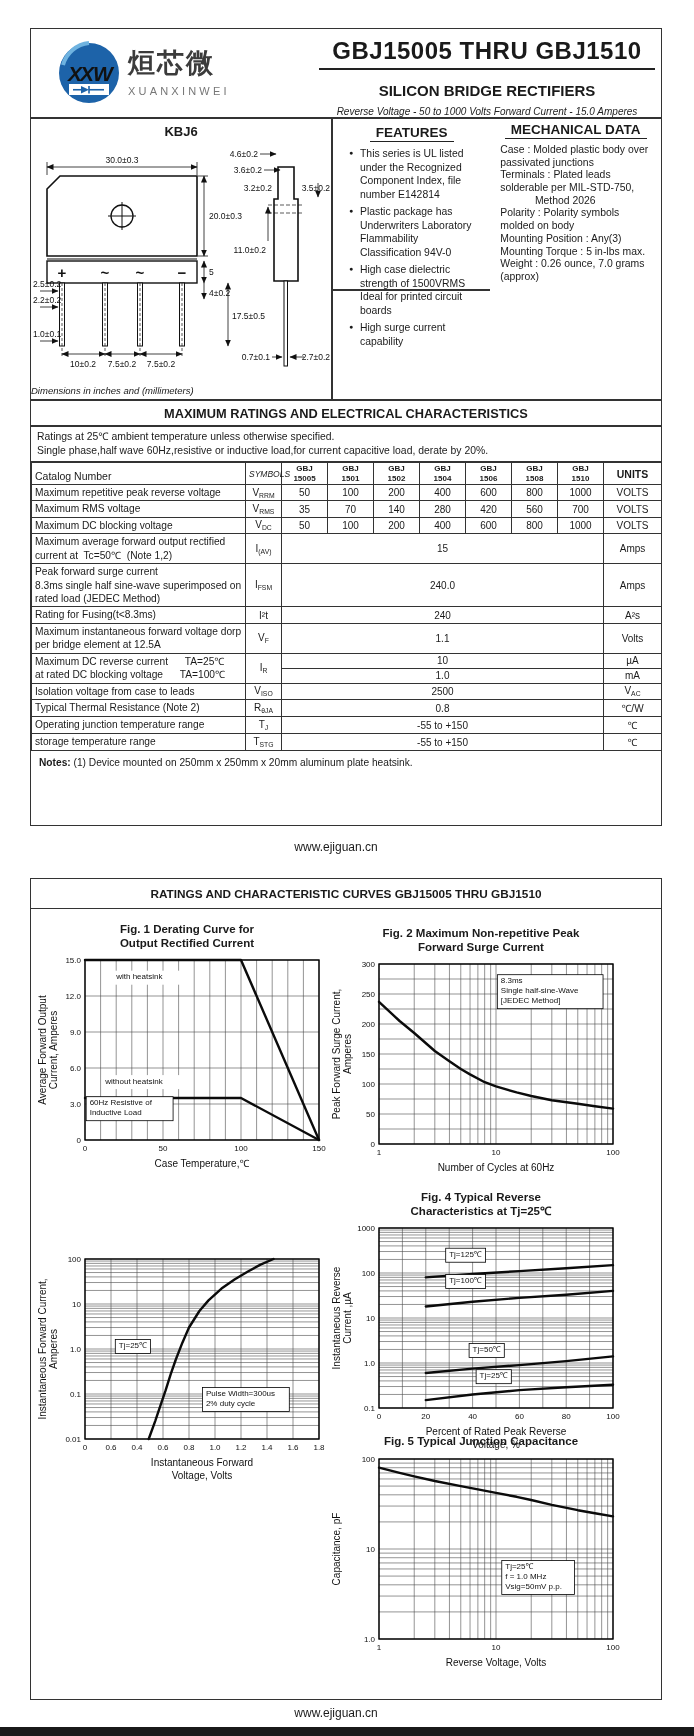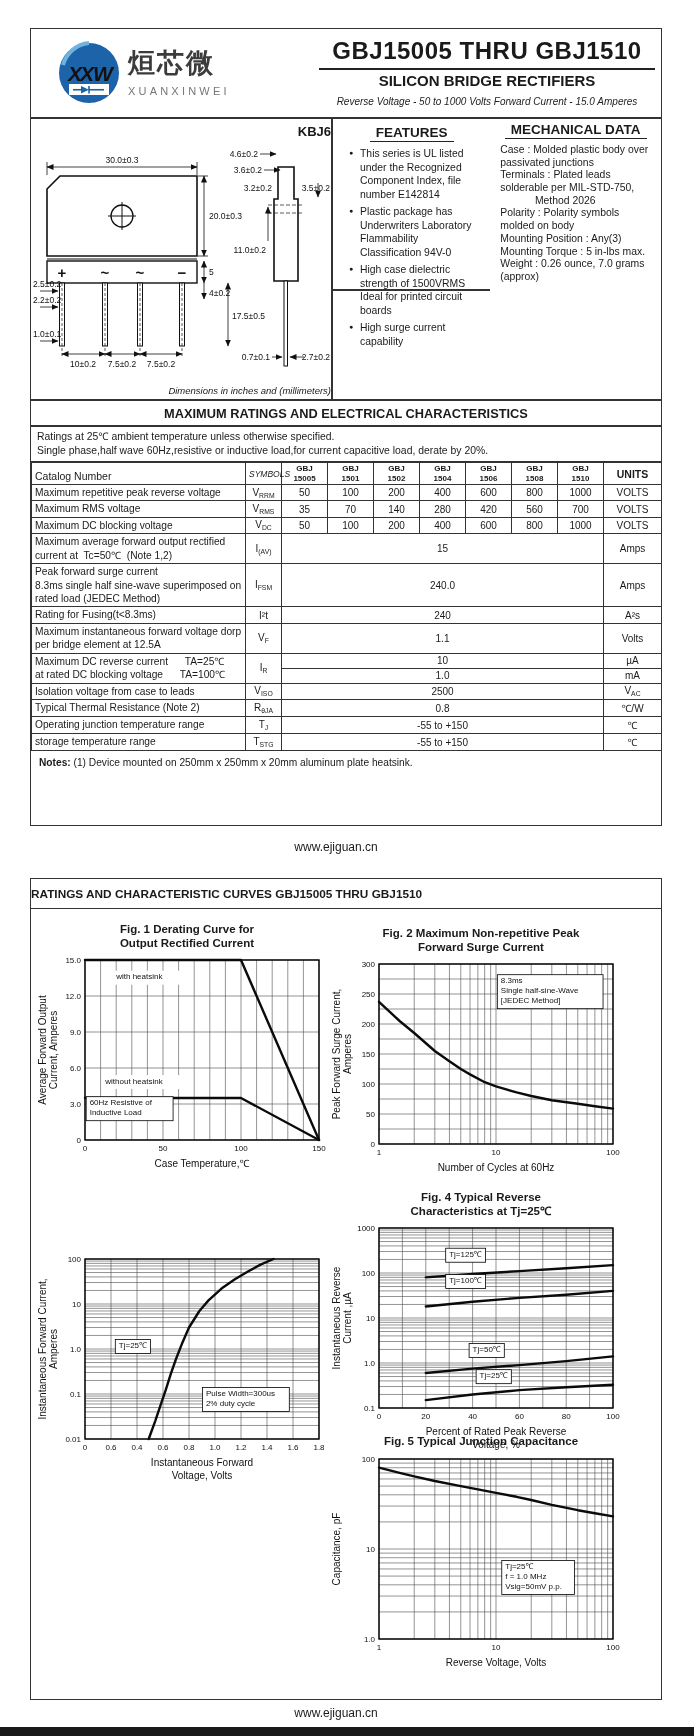--- a/index.html
+++ b/index.html
@@ -5,26 +5,26 @@
   *{box-sizing:border-box;margin:0;padding:0}
   body{width:694px;height:1736px;background:#fff;font-family:"Liberation Sans",sans-serif;color:#1a1a1a;position:relative;overflow:hidden}
   .page1{position:absolute;left:30px;top:28px;width:632px;border:1.6px solid #333;background:#fff}
   .hdr{height:90px;border-bottom:2px solid #333;position:relative}
   .logo{position:absolute;left:26px;top:12px;display:flex;align-items:center}
   .logo-text{margin-left:7px}
   .logo-cn{font-size:27px;font-weight:bold;color:#3b3b3b;letter-spacing:2px;line-height:1.05;font-family:"Liberation Sans",sans-serif}
   .logo-en{font-size:11px;color:#777;letter-spacing:3.2px;margin-top:8px}
   .title-block{position:absolute;right:6px;top:8px;width:336px;text-align:center}
   .part-title{font-size:24px;font-weight:bold;border-bottom:2.5px solid #222;padding-bottom:3px;letter-spacing:.5px}
-  .subtitle{font-size:15px;font-weight:bold;margin-top:2px}
+  .subtitle{font-size:15px;font-weight:bold;margin-top:12px}
   .tagline{font-size:10px;font-style:italic;margin-top:7px;color:#222}
   .row2{display:flex;border-bottom:2px solid #333;height:282px}
   .pkg-box{width:302px;border-right:2px solid #333;position:relative;flex:none}
-  .pkg-title{text-align:right;font-weight:bold;font-size:13px;margin-top:5px}
-  .pkg-caption{position:absolute;bottom:3px;width:100%;text-align:right;font-style:italic;font-size:9.5px}
+  .pkg-title{text-align:center;font-weight:bold;font-size:13px;margin-top:5px}
+  .pkg-caption{position:absolute;bottom:3px;width:100%;text-align:left;font-style:italic;font-size:9.5px}
   .right-col{flex:1;display:flex;flex-direction:row}
   .features-box{height:172px;border-bottom:2px solid #333;padding:3px 10px 0 10px}
   .box-title{text-align:center;font-size:13.5px;font-weight:bold;margin:3px 0 7px}
   .box-title span{border-bottom:1.5px solid #222;padding:0 6px 1px}
   ul.features{list-style:none;margin-left:6px}
   ul.features li{font-size:10.4px;line-height:1.3;margin-bottom:4px;position:relative;padding-left:11px;white-space:pre-wrap}
   ul.features li::before{content:"●";position:absolute;left:0;top:1px;font-size:7px}
   .mech-box{padding:0 10px}
   .mech-line{font-size:10.4px;line-height:1.22;white-space:pre-wrap}
   .ratings-bar{border-bottom:2px solid #333;text-align:center;font-weight:bold;font-size:12.8px;padding:5px 0 4px}
@@ -35,21 +35,21 @@
   td.c{text-align:center;padding:1px 1px}
   td.param{white-space:pre-wrap;line-height:1.32;font-size:10.2px}
   .sym-sub{font-size:6.8px;vertical-align:-2px;letter-spacing:0}
   .hd-cat{font-size:10.5px;vertical-align:bottom;padding-bottom:2px}
   .hd-sym{font-size:8.5px;font-style:italic;text-align:center}
   .hd-part{font-size:8px;font-weight:bold;text-align:center;line-height:1.15;padding:1px 0}
   .hd-units{font-size:10.5px;font-weight:bold;text-align:center}
   .notes{padding:6px 8px;font-size:10.2px;height:74px}
   .footer{position:absolute;left:0;width:672px;text-align:center;font-size:12px;color:#1a1a1a}
   .page2-box{position:absolute;left:30px;top:878px;width:632px;height:822px;border:1.6px solid #333;background:#fff}
-  .p2-titlebar{height:30px;border-bottom:1.6px solid #333;font-weight:bold;font-size:11.8px;line-height:30px}
+  .p2-titlebar{height:30px;border-bottom:1.6px solid #333;text-align:center;font-weight:bold;font-size:11.8px;line-height:30px}
   .fig{position:absolute;width:300px}
   .fig-title{text-align:center;font-weight:bold;font-size:11.5px;line-height:1.18;margin-bottom:2px}
   svg text{fill:#111;font-family:"Liberation Sans",sans-serif}
   .bottom-bar{position:absolute;left:0;top:1727px;width:694px;height:9px;background:#191919}
 </style>
 </head>
 <body>
 
 <div class="page1">
 

